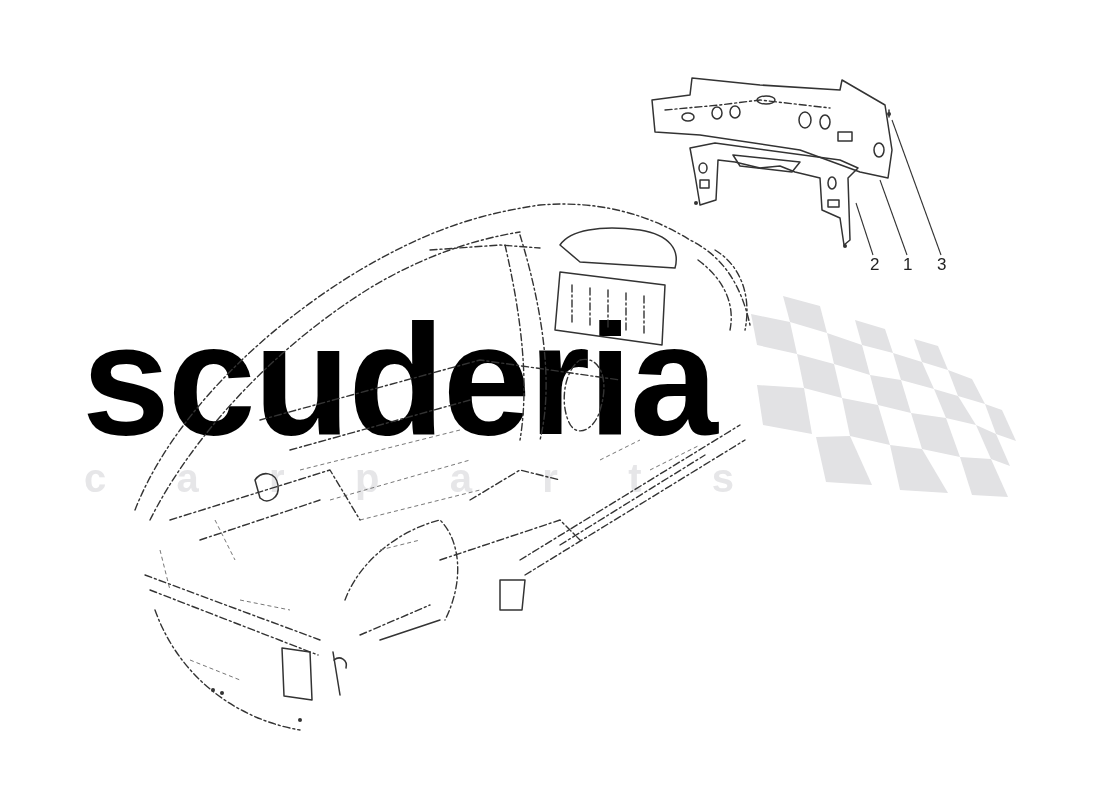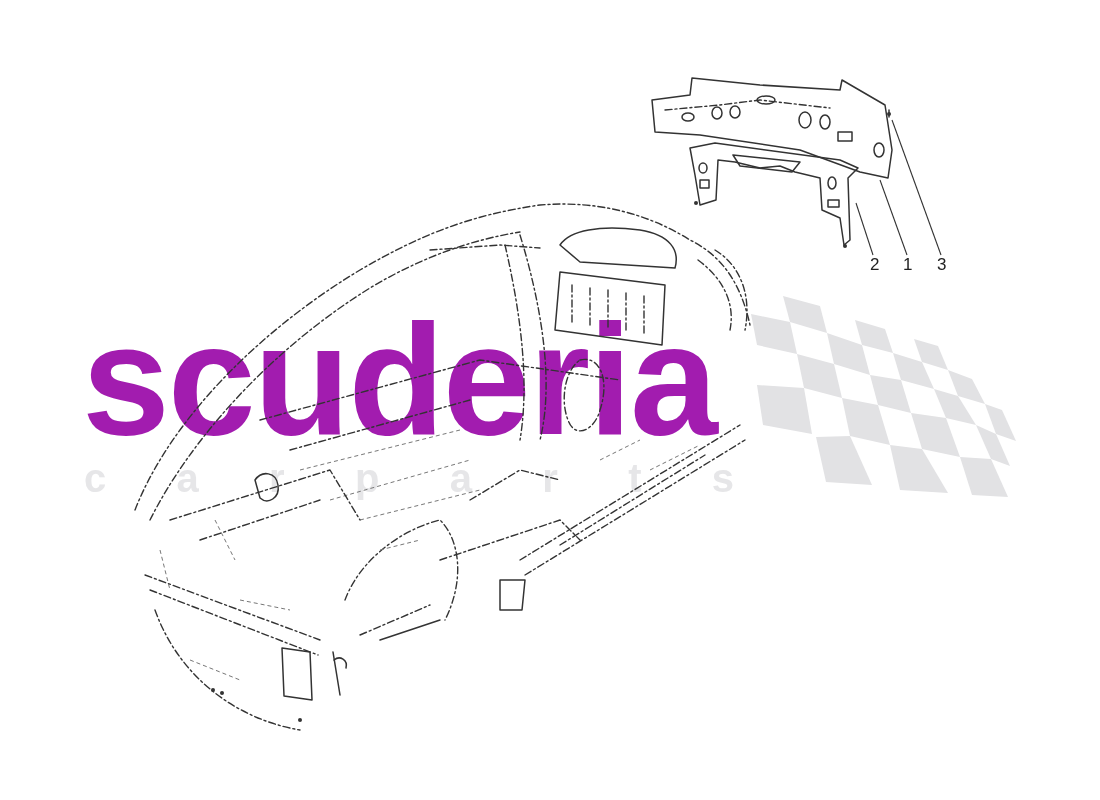--- a/index.html
+++ b/index.html
@@ -7,21 +7,21 @@
       width: 1100px; height: 800px; overflow: hidden;
       background: #ffffff; position: relative;
       font-family: "Liberation Sans", sans-serif;
     }
     .canvas { position: absolute; inset: 0; }
     .layer { position: absolute; left: 0; top: 0; width: 1100px; height: 800px; }
     .wm-title {
       position: absolute; left: 82px; top: 300px;
       font-family: "Liberation Sans", sans-serif; font-weight: bold;
       font-size: 158px; letter-spacing: -2px; line-height: 1;
-      color: #a21caf; white-space: nowrap;
+      color: #000000; white-space: nowrap;
     }
     .wm-sub {
       position: absolute; left: 84px; top: 458px; width: 650px;
       display: flex; justify-content: space-between;
       font-family: "Liberation Sans", sans-serif; font-weight: bold;
       font-size: 40px; line-height: 1; color: #e6e6e8;
     }
     .callout {
       position: absolute; font-family: "Liberation Sans", sans-serif;
       font-size: 17px; color: #222; line-height: 1;

